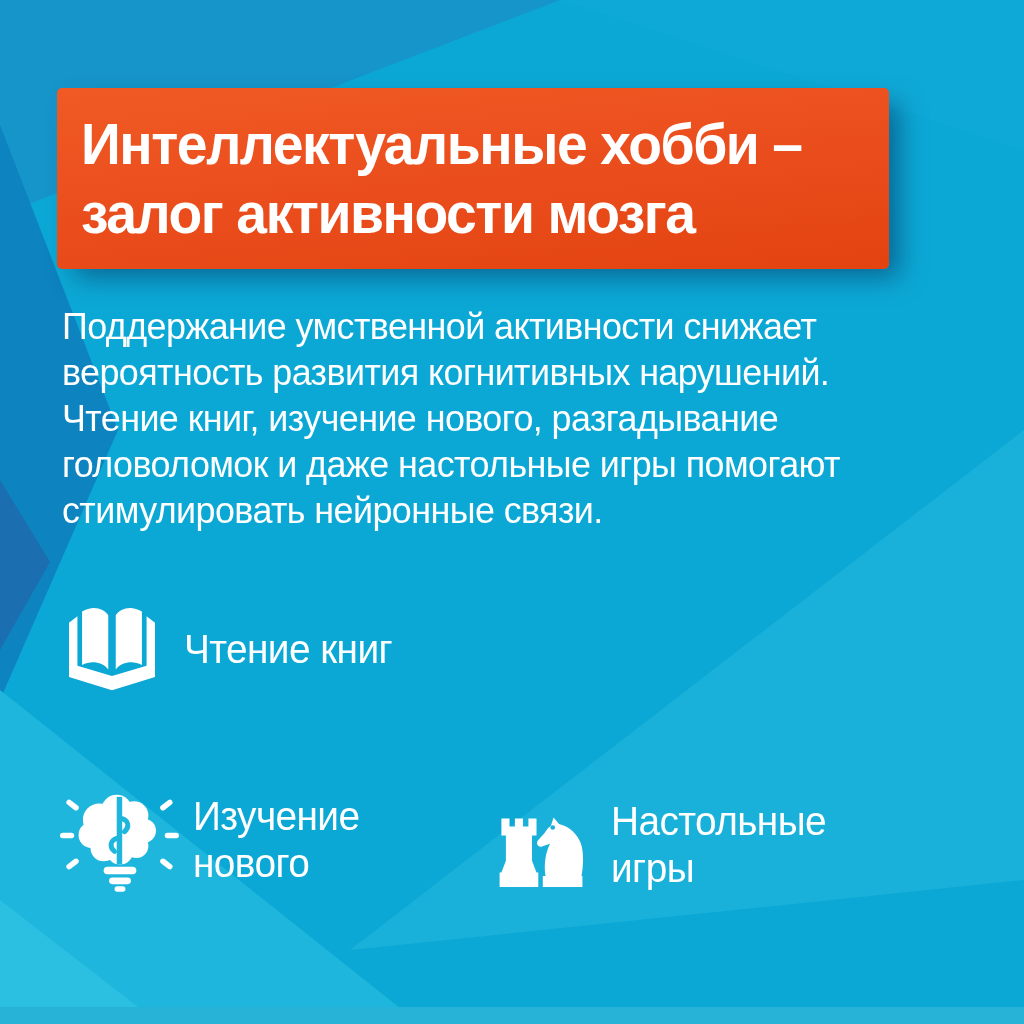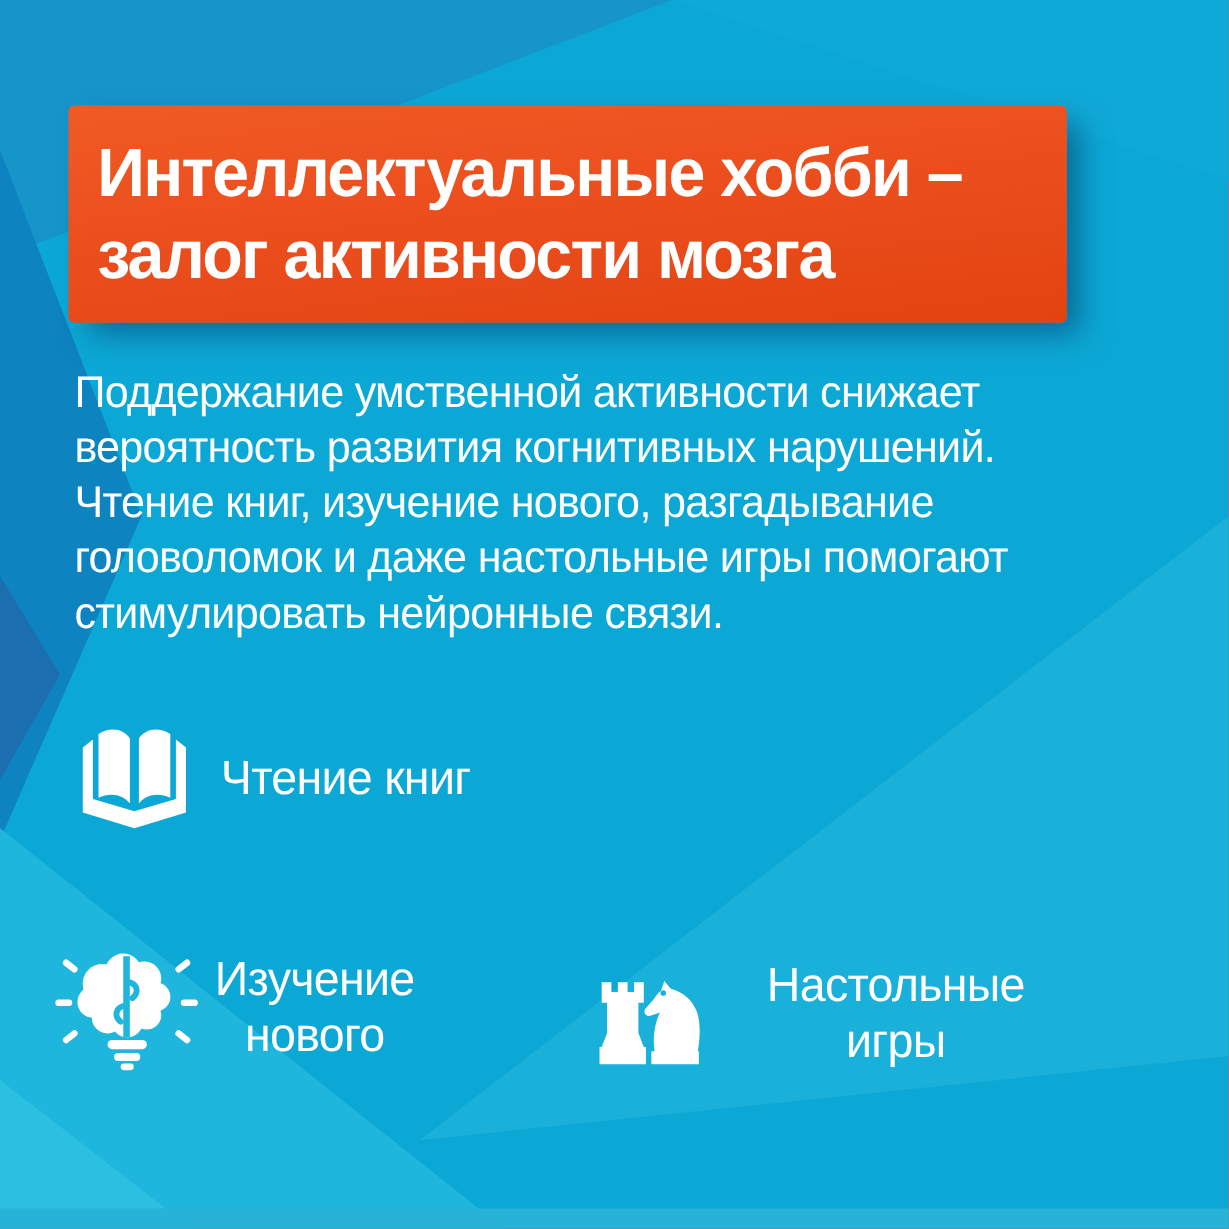--- a/index.html
+++ b/index.html
@@ -1,20 +1,20 @@
 <!DOCTYPE html>
 <html><head>
 <meta charset="utf-8">
 <style>
   html,body{margin:0;padding:0;}
   body{
     width:1024px;height:1024px;overflow:hidden;
     font-family:"Liberation Sans","DejaVu Sans",sans-serif;
   }
-  .poster{position:relative;width:1024px;height:1024px;background:#b91c1c;}
+  .poster{position:relative;width:1024px;height:1024px;background:#1d4ed8;}
   .bg{position:absolute;left:0;top:0;width:1024px;height:1024px;display:block;}
 
   
   .banner{
     position:absolute;left:57px;top:88px;width:832px;height:181px;
     background:linear-gradient(174deg,#F05A24 0%,#EA4C1C 55%,#E2430F 100%);
     border-radius:5px;
     box-shadow:14px 12px 26px -4px rgba(7,50,95,.55);
     display:flex;flex-direction:column;justify-content:center;
     padding-left:24px;box-sizing:border-box;
@@ -26,33 +26,33 @@
   }
 
   
   .intro{position:absolute;left:62px;top:304px;width:850px;}
   .intro-line{
     font-size:37px;color:#FFFFFF;line-height:46px;letter-spacing:-0.6px;
     white-space:nowrap;transform:scaleX(.97);transform-origin:left center;
   }
 
   
-  .feature{position:absolute;display:flex;align-items:center;text-align:center;}
+  .feature{position:absolute;display:flex;align-items:center;}
   .feature .icon-box{display:flex;align-items:center;justify-content:center;flex:none;}
   .feature .label{
     font-size:40px;color:#FFFFFF;line-height:47px;letter-spacing:-0.6px;
     transform:scaleX(.97);transform-origin:left center;white-space:nowrap;
   }
   .f1{left:64px;top:604px;height:90px;}
   .f1 .label{margin-left:24px;}
   .f2{left:492px;top:594px;height:96px;}
   .f2 .label{margin-left:24px;}
-  .f3{left:46px;top:780px;height:120px;}
+  .f3{left:60px;top:780px;height:120px;}
   .f3 .label{margin-left:13px;}
-  .f4{left:496px;top:794px;height:102px;gap:28px;}
+  .f4{left:496px;top:794px;height:102px;}
   .f4 .label{margin-left:25px;}
   .icon-svg{display:block;}
 </style>
 </head>
 <body>
 
 <div class="poster">
 
   <svg class="bg" viewBox="0 0 1024 1024" aria-hidden="true">
     <rect x="0" y="0" width="1024" height="1024" fill="#0CA8D5"></rect>

